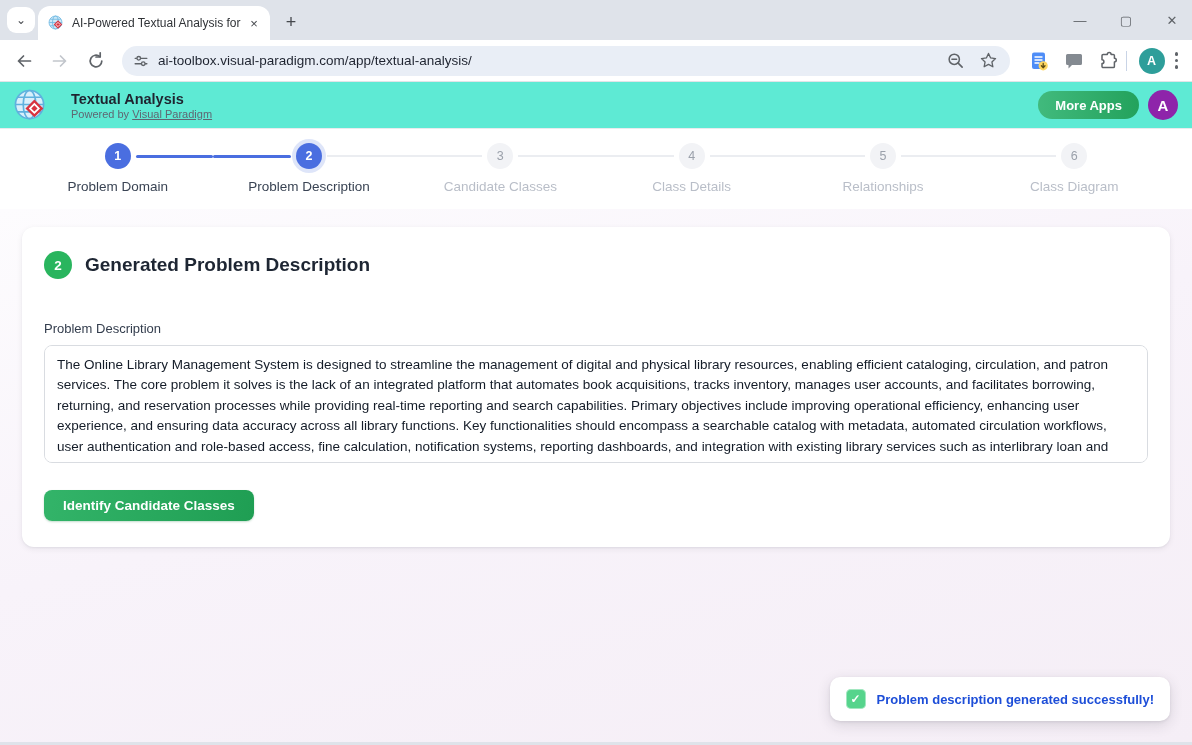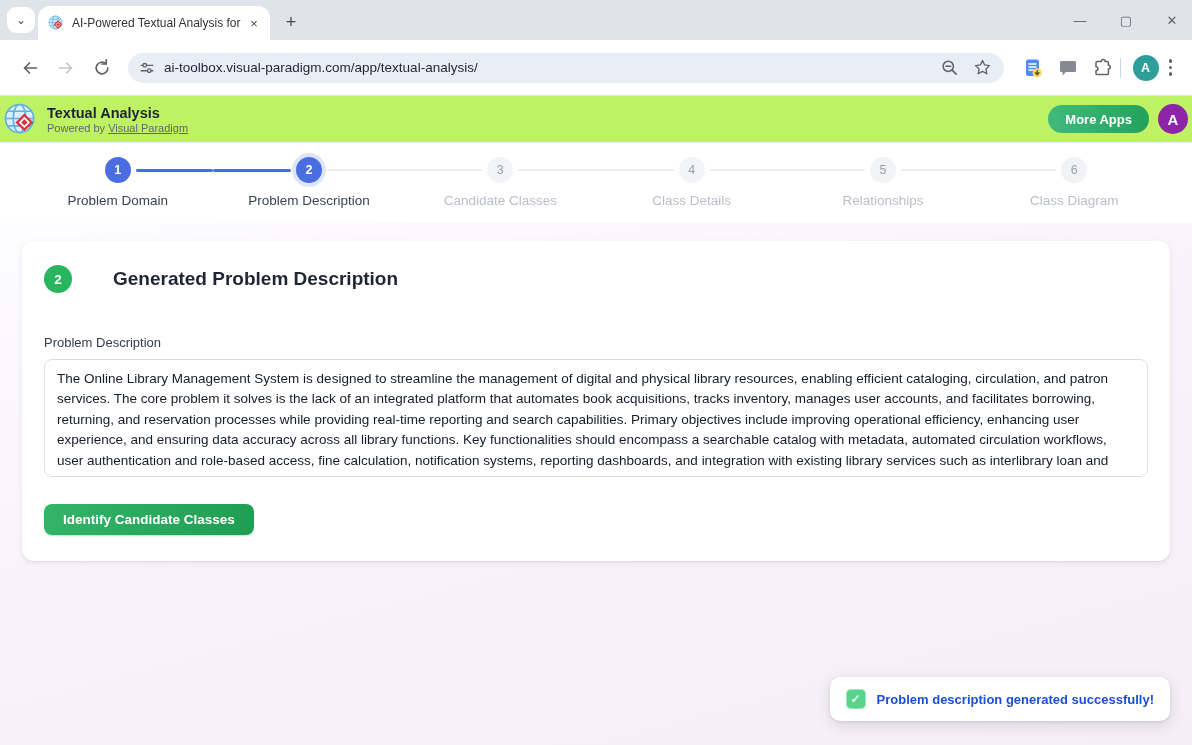--- a/index.html
+++ b/index.html
@@ -15,37 +15,37 @@
          border-radius:12px 12px 0 0; display:flex; align-items:center; padding:0 8px 0 10px; }
   .tab-title { flex:1; font-size:12px; color:#303337; white-space:nowrap; overflow:hidden; margin-left:8px; }
   .tab-close { width:16px; height:16px; border-radius:50%; display:flex; align-items:center; justify-content:center;
                font-size:13px; color:#45484d; }
   .newtab { width:26px; height:26px; margin:0 0 5px 8px; display:flex; align-items:center; justify-content:center;
             font-size:18px; color:#45484d; border-radius:50%; }
   .wincontrols { position:absolute; right:12px; top:0; height:40px; display:flex; align-items:center; gap:30px;
                  color:#5f6368; font-size:13px; }
   .wincontrols span { width:16px; text-align:center; }
 
-  .toolbar { height:56px; background:#fff; display:flex; align-items:center; padding:0 14px; gap:4px;
+  .toolbar { height:42px; background:#fff; display:flex; align-items:center; padding:0 8px; gap:4px;
              border-bottom:1px solid #e1e4e8; }
   .navbtn { width:32px; height:32px; border-radius:50%; display:flex; align-items:center; justify-content:center; }
   .omnibox { flex:1; height:30px; background:#e9eef6; border-radius:15px; display:flex; align-items:center;
              padding:0 10px; margin:0 6px; }
   .url { flex:1; font-size:13.5px; color:#1f2430; margin-left:8px; }
   .omni-icons { display:flex; align-items:center; gap:14px; margin-right:2px; }
   .tool-icons { display:flex; align-items:center; gap:14px; margin:0 4px 0 8px; }
   .sep { width:1px; height:20px; background:#c9d4e6; }
   .chrome-avatar { width:26px; height:26px; border-radius:50%; background:#2e9e9a; color:#fff; font-size:12.5px;
                    font-weight:bold; display:flex; align-items:center; justify-content:center; }
   .dots { display:flex; flex-direction:column; gap:3px; padding:0 6px; }
   .dots i { width:3.5px; height:3.5px; border-radius:50%; background:#5f6368; }
 
   
-  .appheader { height:47px; background:#bef264; display:flex; align-items:center; padding:0 4px;
-               border-bottom:1px solid #e9ebee; }
+  .appheader { height:47px; background:#5eead4; display:flex; align-items:center; padding:0 14px;
+               border-bottom:1px solid #e9ebee;gap:14px; }
   .vp-logo { width:33px; height:33px; }
   .brand { margin-left:10px; }
   .brand-title { font-size:14.5px; font-weight:bold; color:#1f2430; line-height:17px; }
   .brand-sub { font-size:11px; color:#5f6672; }
   .brand-sub a { color:#5f6672; text-decoration:underline; }
   .header-right { margin-left:auto; display:flex; align-items:center; gap:9px; }
   .more-apps { height:28px; padding:0 17px; border:none; border-radius:14px; color:#fff; font-weight:bold;
                font-size:13px; background:linear-gradient(90deg,#41ba7d,#23a25c);
                font-family:"Liberation Sans",sans-serif; cursor:pointer;text-align:center; }
   .app-avatar { width:30px; height:30px; border-radius:50%; background:#8e24aa; color:#fff; font-size:15px;
@@ -67,21 +67,21 @@
   .step-label { margin-top:9px; font-size:13.5px; color:#b9bec8; }
   .step.done .step-label, .step.active .step-label { color:#3a4454; }
 
   
   .main { height:533px; background:linear-gradient(165deg,#fdfcfe 0%,#f8f3fa 45%,#f5eef6 100%); padding-top:18px; }
   .card { margin:0 22px; background:#fff; border-radius:12px; padding:24px 22px 26px;
           box-shadow:0 1px 2px rgba(16,24,40,.05), 0 2px 6px rgba(16,24,40,.07); }
   .card-head { display:flex; align-items:center; gap:13px; }
   .green-badge { width:28px; height:28px; border-radius:50%; background:#29b55e; color:#fff; font-weight:bold;
                  font-size:13.5px; display:flex; align-items:center; justify-content:center; }
-  .card-title { font-size:19px; font-weight:bold; color:#1e2633;margin-left:28px; }
+  .card-title { font-size:19px; font-weight:bold; color:#1e2633; }
   .card-sub { margin-top:14px; font-size:13.5px; color:#5d6777; }
   .field-label { margin-top:42px; font-size:13px; font-weight:500; color:#333d4d; }
   .desc-box { margin-top:9px; width:100%; height:118px; border:1px solid #d9dce1; border-radius:8px;
               padding:9px 12px; font-family:"Liberation Sans",sans-serif; font-size:13.5px; line-height:20.4px;
               color:#141c28; resize:none; background:#fff; }
   .primary-btn { margin-top:23px; height:31px; padding:4px 19px; border:none; border-radius:8px; color:#fff;
                  font-weight:bold; font-size:13.5px; background:linear-gradient(100deg,#33b469 0%,#1f9e53 100%);
                  font-family:"Liberation Sans",sans-serif; cursor:pointer; box-shadow:0 1px 2px rgba(20,120,60,.25); }
 
   

